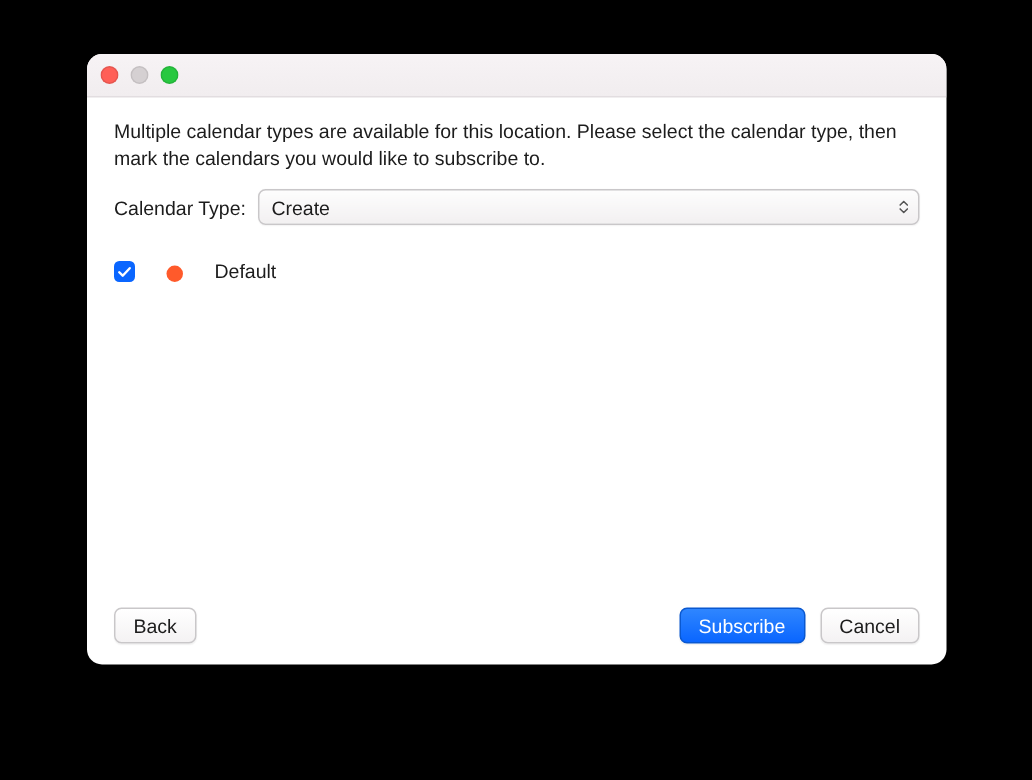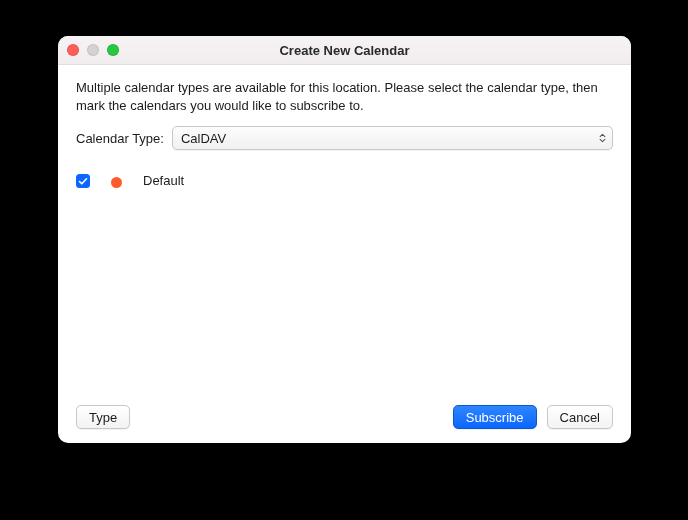--- a/index.html
+++ b/index.html
@@ -179,31 +179,30 @@
 <body>
 
 <div class="window">
 
   <div class="titlebar">
     <div class="traffic">
       <div class="tl close"></div>
       <div class="tl min"></div>
       <div class="tl zoom"></div>
     </div>
-    <div class="titlebar-title">Create New Calendar</div>
   </div>
 
   <div class="content">
 
     <div class="instructions">Multiple calendar types are available for this location. Please select the calendar type, then mark the calendars you would like to subscribe to.</div>
 
     <div class="type-row">
       <div class="type-label">Calendar Type:</div>
       <div class="select">
-        <span class="select-value">CalDAV</span>
+        <span class="select-value">Create</span>
         <span class="chevrons">
           <svg class="chev" viewBox="0 0 8 5">
               <path d="M1 4 L4 1 L7 4" stroke="#555" stroke-width="1.3" fill="none" stroke-linecap="round" stroke-linejoin="round"></path>
             </svg>
           <svg class="chev" viewBox="0 0 8 5">
               <path d="M1 1 L4 4 L7 1" stroke="#555" stroke-width="1.3" fill="none" stroke-linecap="round" stroke-linejoin="round"></path>
             </svg>
         </span>
       </div>
     </div>
@@ -214,20 +213,20 @@
           <svg width="10" height="9" viewBox="0 0 10 9">
               <path d="M1.5 4.5 L3.8 6.8 L8.5 1.8" stroke="#fff" stroke-width="1.6" fill="none" stroke-linecap="round" stroke-linejoin="round"></path>
             </svg>
         </div>
         <div class="color-dot" style="background:#ff5a2b"></div>
         <div class="cal-name">Default</div>
       </div>
     </div>
 
     <div class="footer">
-      <div class="btn">Type</div>
+      <div class="btn">Back</div>
       <div class="spacer"></div>
       <div class="btn primary">Subscribe</div>
       <div class="btn">Cancel</div>
     </div>
 
   </div>
 </div>
 
 </body></html>

